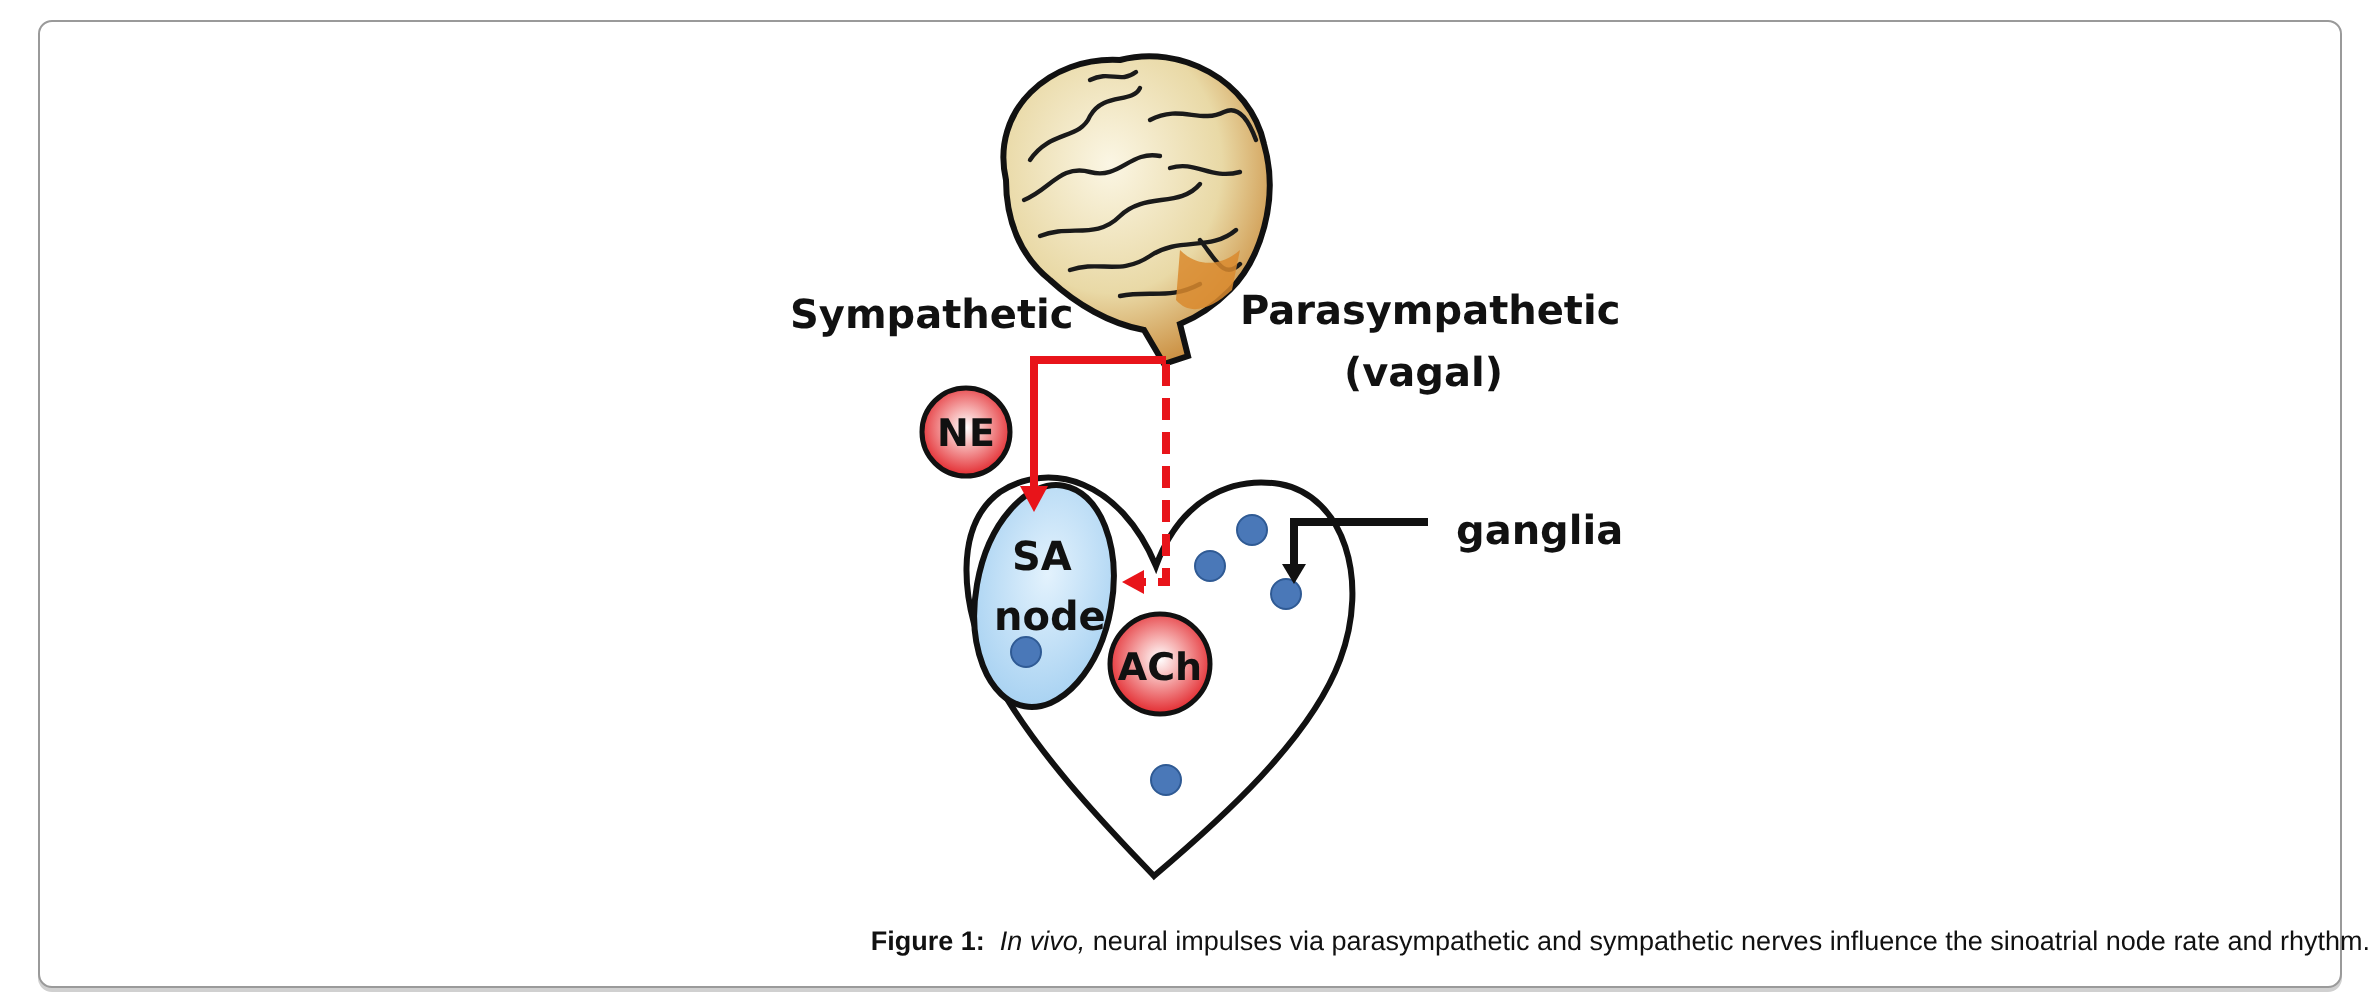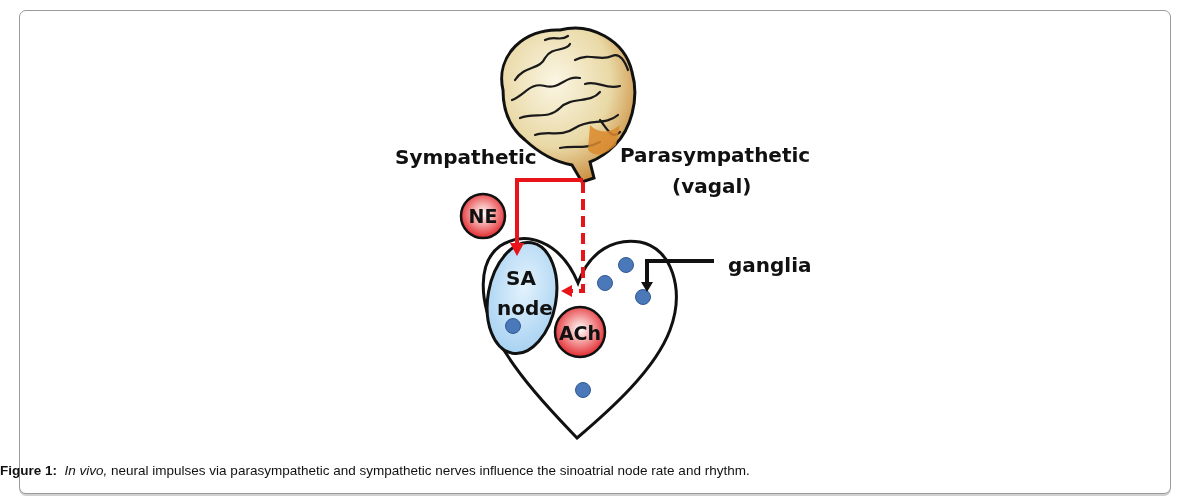--- a/index.html
+++ b/index.html
@@ -4,21 +4,21 @@
 <style>
   html, body { margin: 0; padding: 0; background: #ffffff; }
   body { width: 1185px; height: 502px; position: relative; overflow: hidden; font-family: "DejaVu Sans", sans-serif; }
   .frame {
     position: absolute; left: 19px; top: 10px; width: 1150px; height: 482px;
     border: 1px solid #9a9a9a; border-radius: 7px; background: #fff;
     box-shadow: 0 2px 0 #d0d0d0;
   }
   svg.diagram { position: absolute; left: 0; top: 0; }
   .caption {
-    position: absolute; left: 0; width: 1185px; top: 463px; text-align: left;
+    position: absolute; left: 0; width: 1185px; top: 463px; text-align: right;
     font-family: "Liberation Sans", sans-serif; font-size: 13.5px; color: #111;
   }
   .caption b { font-weight: bold; }
   .caption i { font-style: italic; }
   .lbl { font-family: "DejaVu Sans", sans-serif; font-weight: bold; fill: #111; }
 </style>
 </head>
 <body>
 
 <div class="frame"></div>

